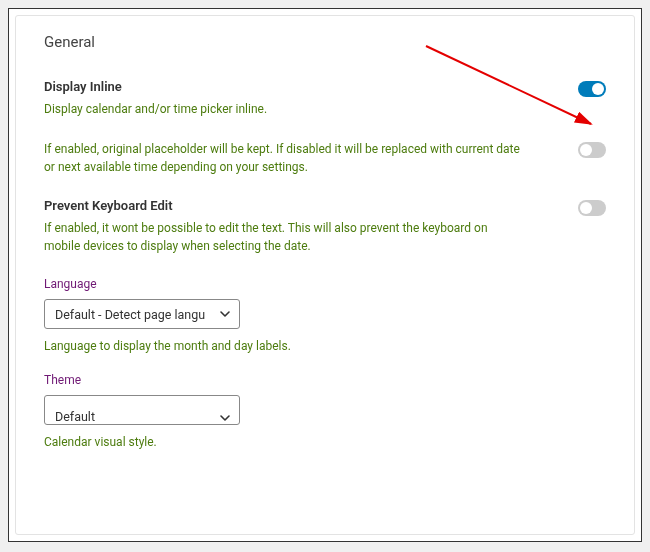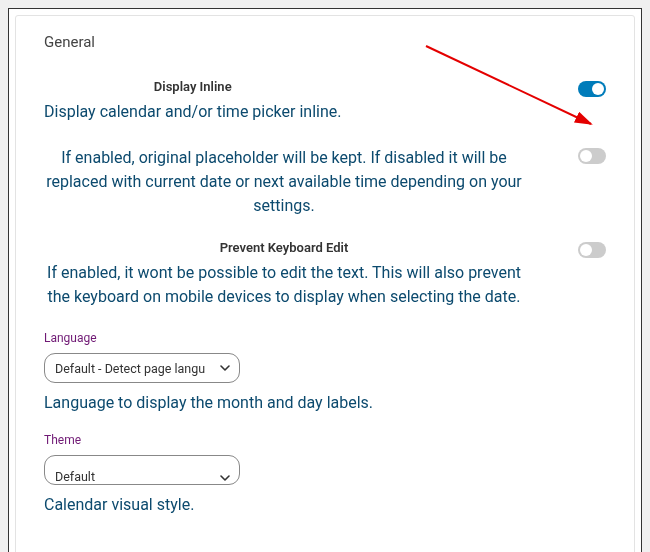--- a/index.html
+++ b/index.html
@@ -32,36 +32,35 @@
       margin-bottom: 22px;
       position: relative;
     }
     .setting.no-toggle {
       margin-bottom: 18px;
     }
     .setting-row {
       display: flex;
       justify-content: space-between;
       align-items: flex-start;
-      text-align: center;
     }
     .setting-label {
       font-size: 13px;
       font-weight: 600;
       color: #333;
       margin-bottom: 6px;
     }
     .setting-label.light {
       font-weight: 400;
       color: #701a75;
       font-size: 12px;
     }
     .setting-desc {
-      font-size: 16px;
-      color: #0c4a6e;
+      font-size: 12px;
+      color: #4d7c0f;
       line-height: 1.5;
       max-width: 480px;
     }
     .toggle {
       position: relative;
       width: 28px;
       height: 16px;
       border-radius: 10px;
       cursor: pointer;
       flex-shrink: 0;
@@ -77,21 +76,21 @@
       border-radius: 50%;
       top: 2px;
     }
     .toggle.on .toggle-knob { right: 2px; }
     .toggle.off .toggle-knob { left: 2px; }
     .select {
       display: flex;
       align-items: center;
       justify-content: space-between;
       border: 1px solid #888;
-      border-radius: 11px;
+      border-radius: 3px;
       background: #fff;
       height: 30px;
       padding: 0 8px 0 10px;
       font-size: 12.5px;
       color: #333;
       cursor: pointer;
       margin-top: 8px;
       margin-bottom: 8px;
     }
     .select.lang { width: 196px; }

